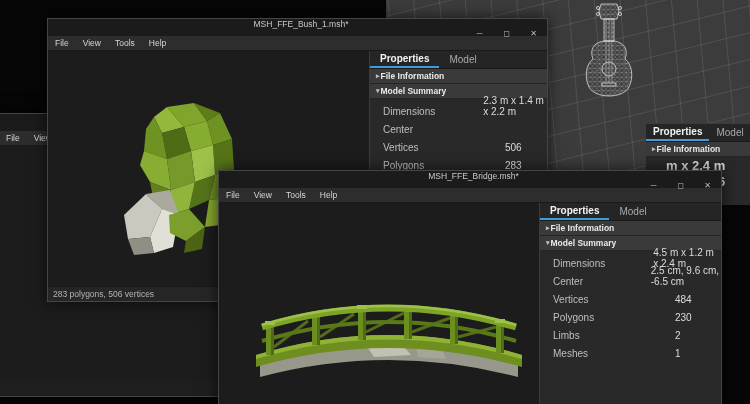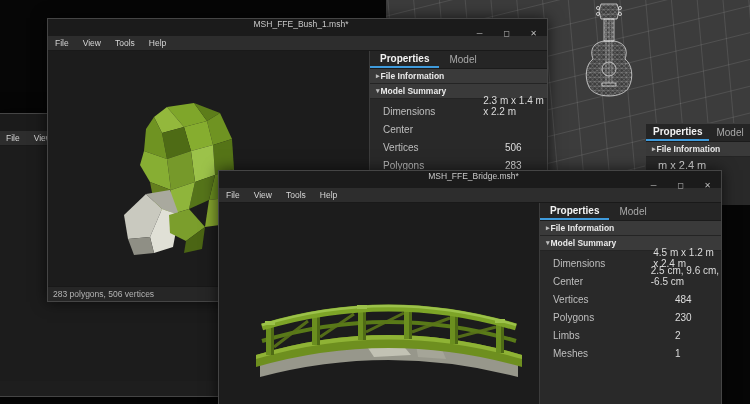--- a/index.html
+++ b/index.html
@@ -56,22 +56,22 @@
   #bush1-win .panel  { width:178px; }
   #bridge-win .panel { width:182px; }
   .bush-svg   { position:absolute; left:64px; top:50px; width:125px; height:165px; }
   .bridge-svg { position:absolute; left:27px; top:78px; width:285px; height:108px; }
 
   
   #edge-panel { position:absolute; left:645px; top:123px; width:105px; height:82px;
                 background:#292929; border-left:1px solid #3c3c3c; border-top:1px solid #3c3c3c;
                 z-index:2; }
   #edge-panel .tab { padding:0 7px; }
-  #edge-panel .frag-row { height:16px; display:flex; align-items:center; padding-left:12px;
-                          font-size:11px; color:#dcdcdc; }
+  #edge-panel .frag-row { height:16px; display:flex; align-items:center; padding-left:20px;
+                          font-size:13px; color:#dcdcdc;font-weight:bold; }
 </style>
 </head>
 <body>
 
 <div class="screen">
 
   <div class="grid-viewport">
     <div class="grid-lines"></div>
     <svg class="guitar-svg" viewBox="0 0 78 100">
       <defs>

